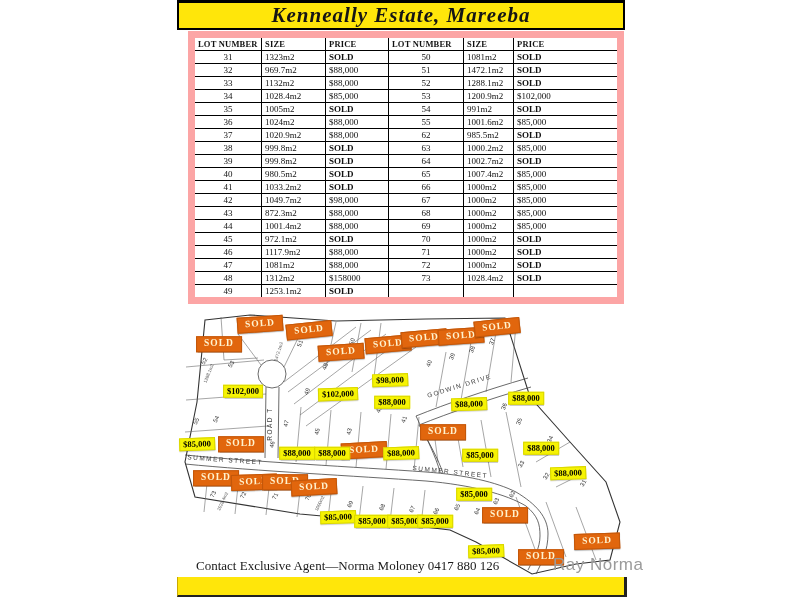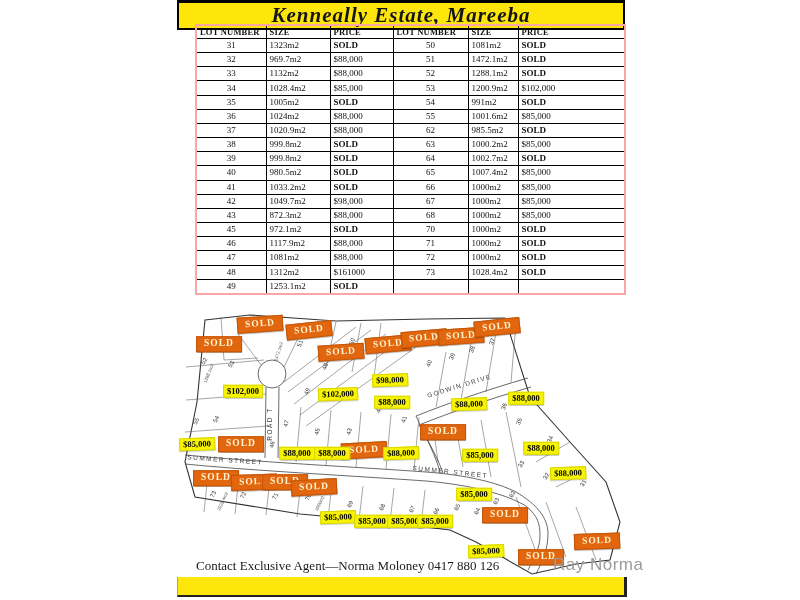--- a/index.html
+++ b/index.html
@@ -10,23 +10,23 @@
   
   .titlebar{
     position:absolute;left:177px;top:0;width:444px;height:25px;
     background:#FFE60A;border:2px solid #000;border-top-width:3px;text-align:center;
   }
   .titlebar .t{
     font-style:italic;font-weight:600;font-size:21px;line-height:25px;letter-spacing:1px;color:#151515;
   }
   
   table.lots{
-    position:absolute;left:188px;top:24px;width:429px;height:271px;
-    border-collapse:collapse;table-layout:fixed;border:2px solid #fca5a5;
-    font-size:9px;line-height:1;margin-left:7px;
+    position:absolute;left:188px;top:31px;width:429px;height:271px;
+    border-collapse:collapse;table-layout:fixed;border:7px solid #fca5a5;
+    font-size:9px;line-height:1;
   }
   table.lots th,table.lots td{
     border:1px solid #000;padding:0 3px;height:12px;overflow:hidden;white-space:nowrap;vertical-align:middle;
   }
   table.lots th{text-align:left;font-weight:bold;font-size:8.5px;letter-spacing:.2px;}
   td.c-lot{text-align:center;}
   td.c-bold{font-weight:bold;}
   
   .map{position:absolute;left:176px;top:312px;width:449px;height:266px;}
   .map svg{position:absolute;left:0;top:0;}
@@ -180,20 +180,28 @@
       </tr>
       <tr>
         <td class="c-lot">43</td>
         <td>872.3m2</td>
         <td>$88,000</td>
         <td class="c-lot">68</td>
         <td>1000m2</td>
         <td>$85,000</td>
       </tr>
       <tr>
+        <td class="c-lot">44</td>
+        <td>1001.4m2</td>
+        <td>$88,000</td>
+        <td class="c-lot">69</td>
+        <td>1000m2</td>
+        <td>$85,000</td>
+      </tr>
+      <tr>
         <td class="c-lot">45</td>
         <td>972.1m2</td>
         <td class="c-bold">SOLD</td>
         <td class="c-lot">70</td>
         <td>1000m2</td>
         <td class="c-bold">SOLD</td>
       </tr>
       <tr>
         <td class="c-lot">46</td>
         <td>1117.9m2</td>
@@ -206,21 +214,21 @@
         <td class="c-lot">47</td>
         <td>1081m2</td>
         <td>$88,000</td>
         <td class="c-lot">72</td>
         <td>1000m2</td>
         <td class="c-bold">SOLD</td>
       </tr>
       <tr>
         <td class="c-lot">48</td>
         <td>1312m2</td>
-        <td>$161000</td>
+        <td>$158000</td>
         <td class="c-lot">73</td>
         <td>1028.4m2</td>
         <td class="c-bold">SOLD</td>
       </tr>
       <tr>
         <td class="c-lot">49</td>
         <td>1253.1m2</td>
         <td class="c-bold">SOLD</td>
         <td class="c-lot"></td>
         <td></td>

